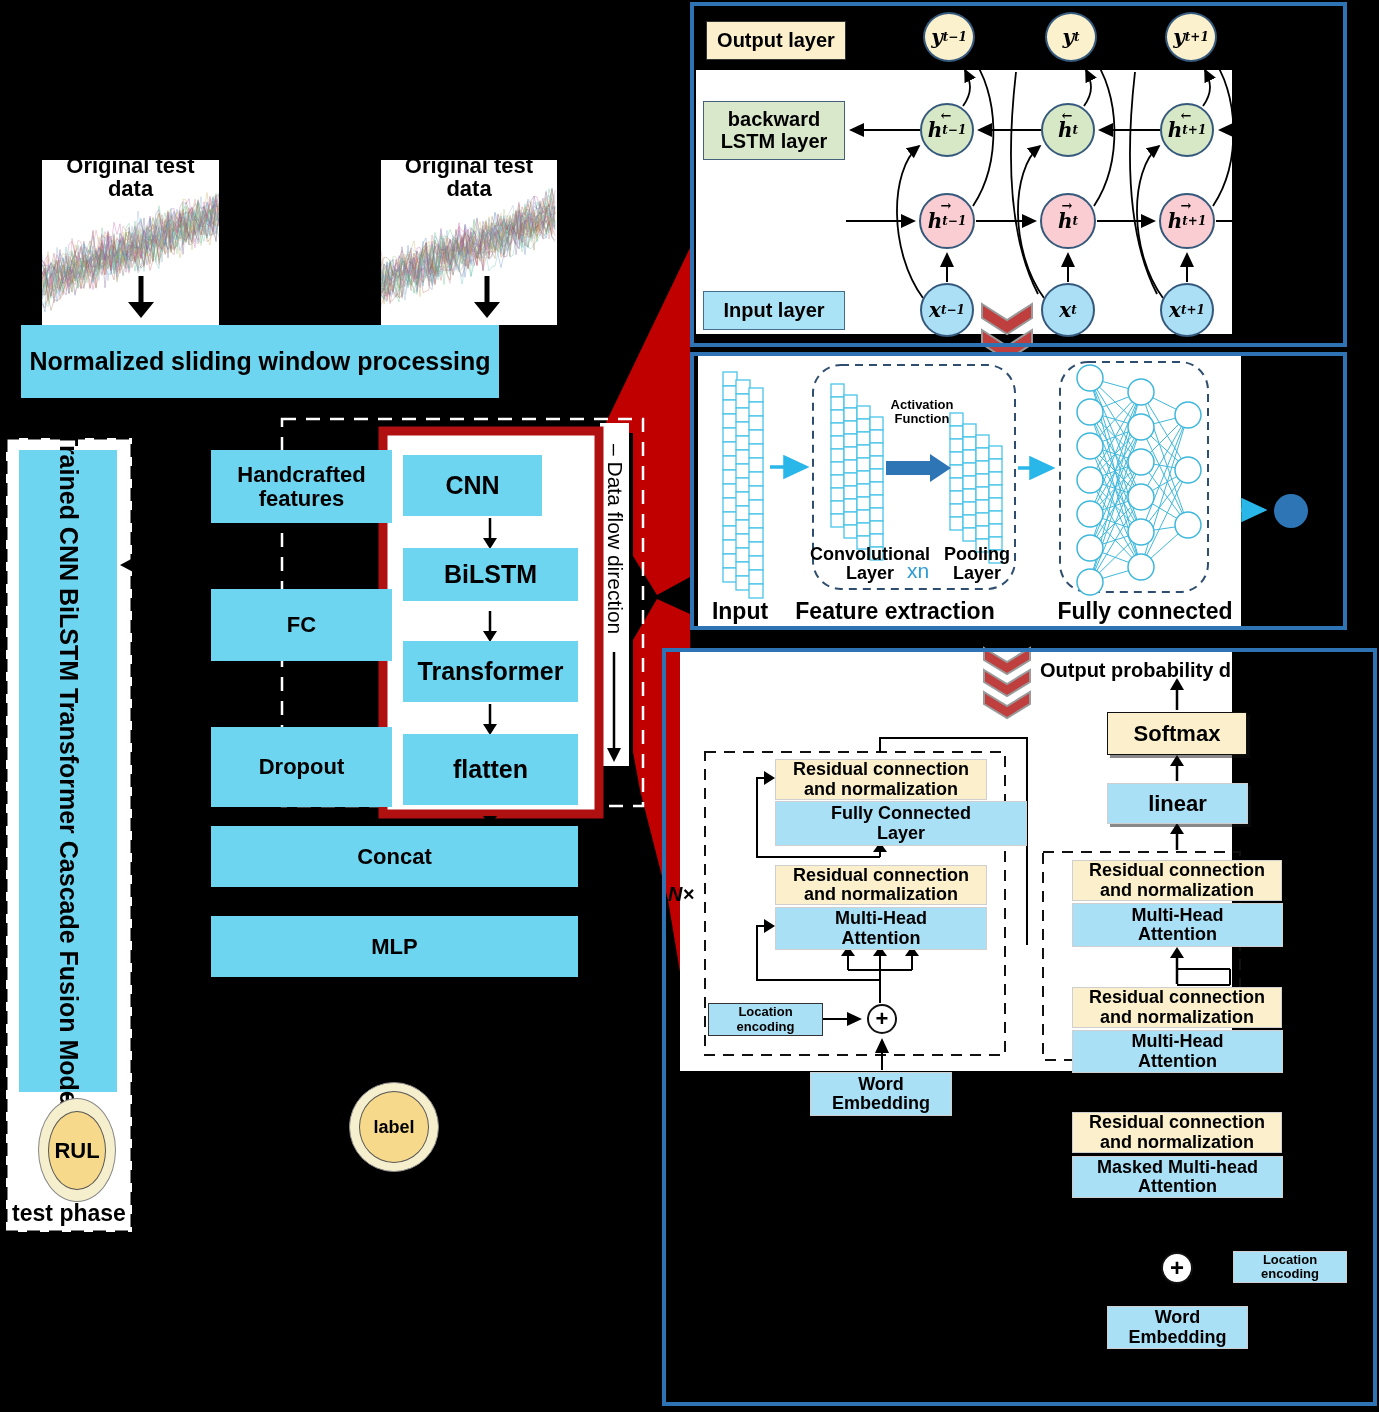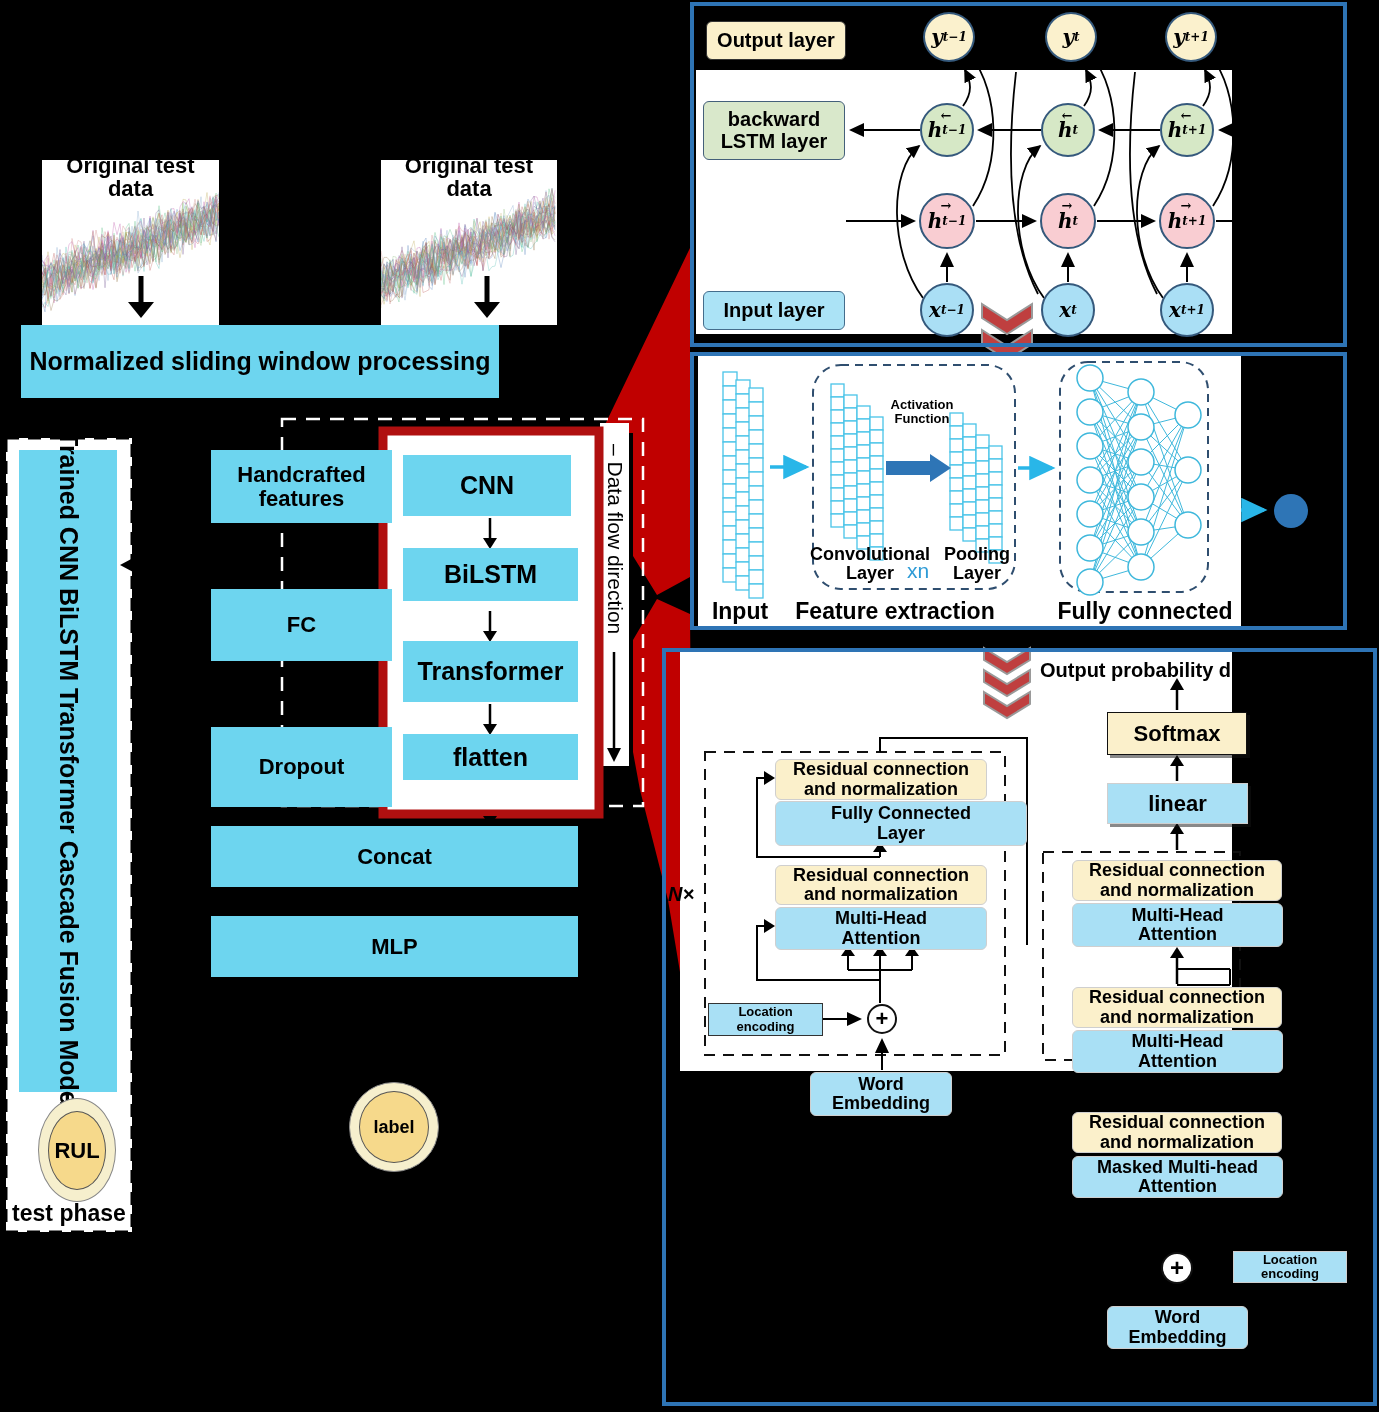--- a/index.html
+++ b/index.html
@@ -6,21 +6,21 @@
   #canvas{position:relative;width:1379px;height:1412px;background:#000;overflow:hidden;
           font-family:"Liberation Sans","DejaVu Sans",sans-serif;}
   .abs{position:absolute;}
   .box{position:absolute;display:flex;align-items:center;justify-content:center;
        text-align:center;color:#000;box-sizing:border-box;}
   .cyan{background:#6dd5ef;}
   .lblue{background:#a9e0f5;border:1px solid #cfcfcf;}
   .cream{background:#fbf0cb;border:1px solid #cfcfcf;}
   .b1{font-weight:700;font-size:25px;}
   .b2{font-weight:700;font-size:22px;line-height:1.05;}
-  .b3{font-weight:700;font-size:18px;line-height:1.08;border-radius:6px;}
+  .b3{font-weight:700;font-size:18px;line-height:1.08;}
   .b4{font-weight:700;font-size:13px;line-height:1.1;}
   .panel{position:absolute;border:4px solid #2e74b5;box-sizing:border-box;background:transparent;}
   .node{position:absolute;display:flex;align-items:center;justify-content:center;
         border-radius:50%;font-family:"DejaVu Serif","Liberation Serif",serif;
         font-weight:700;font-style:italic;font-size:20px;color:#000;box-sizing:border-box;}
   .node sub{font-size:12px;font-style:italic;}
   .node .ov{position:absolute;top:4px;left:50%;transform:translateX(-60%);
             font-size:13px;font-style:normal;line-height:1;}
   .vlabel{position:absolute;display:flex;align-items:center;justify-content:center;}
   .vtext{writing-mode:vertical-rl;white-space:nowrap;}
@@ -485,30 +485,30 @@
   <div class="box cyan b2" style="left:211px;top:727px;width:181px;height:80px">
       <span>Dropout</span>
     </div>
   <div class="box cyan b2" style="left:211px;top:826px;width:367px;height:61px">
       <span>Concat</span>
     </div>
   <div class="box cyan b2" style="left:211px;top:916px;width:367px;height:61px">
       <span>MLP</span>
     </div>
 
-  <div class="box cyan b1" style="left:403px;top:455px;width:168px;height:61px">
+  <div class="box cyan b1" style="left:403px;top:455px;width:139px;height:61px">
       <span>CNN</span>
     </div>
   <div class="box cyan b1" style="left:403px;top:548px;width:175px;height:53px">
       <span>BiLSTM</span>
     </div>
   <div class="box cyan b1" style="left:403px;top:641px;width:175px;height:61px">
       <span>Transformer</span>
     </div>
-  <div class="box cyan b1" style="left:403px;top:734px;width:175px;height:46px">
+  <div class="box cyan b1" style="left:403px;top:734px;width:175px;height:71px">
       <span>flatten</span>
     </div>
 
   <div class="vlabel" style="left:600px;top:428px;width:29px;height:222px">
     <div class="vtext" style="font-size:21px">– Data flow direction</div>
   </div>
 
   <div class="ell" style="left:349px;top:1082px;width:90px;height:90px;background:#f6efcd;border:1px solid #888"></div>
   <div class="ell" style="left:359px;top:1091px;width:70px;height:72px;background:#f6d98b;border:1.5px solid #555;font-weight:700;font-size:18px">
       <span>label</span>

